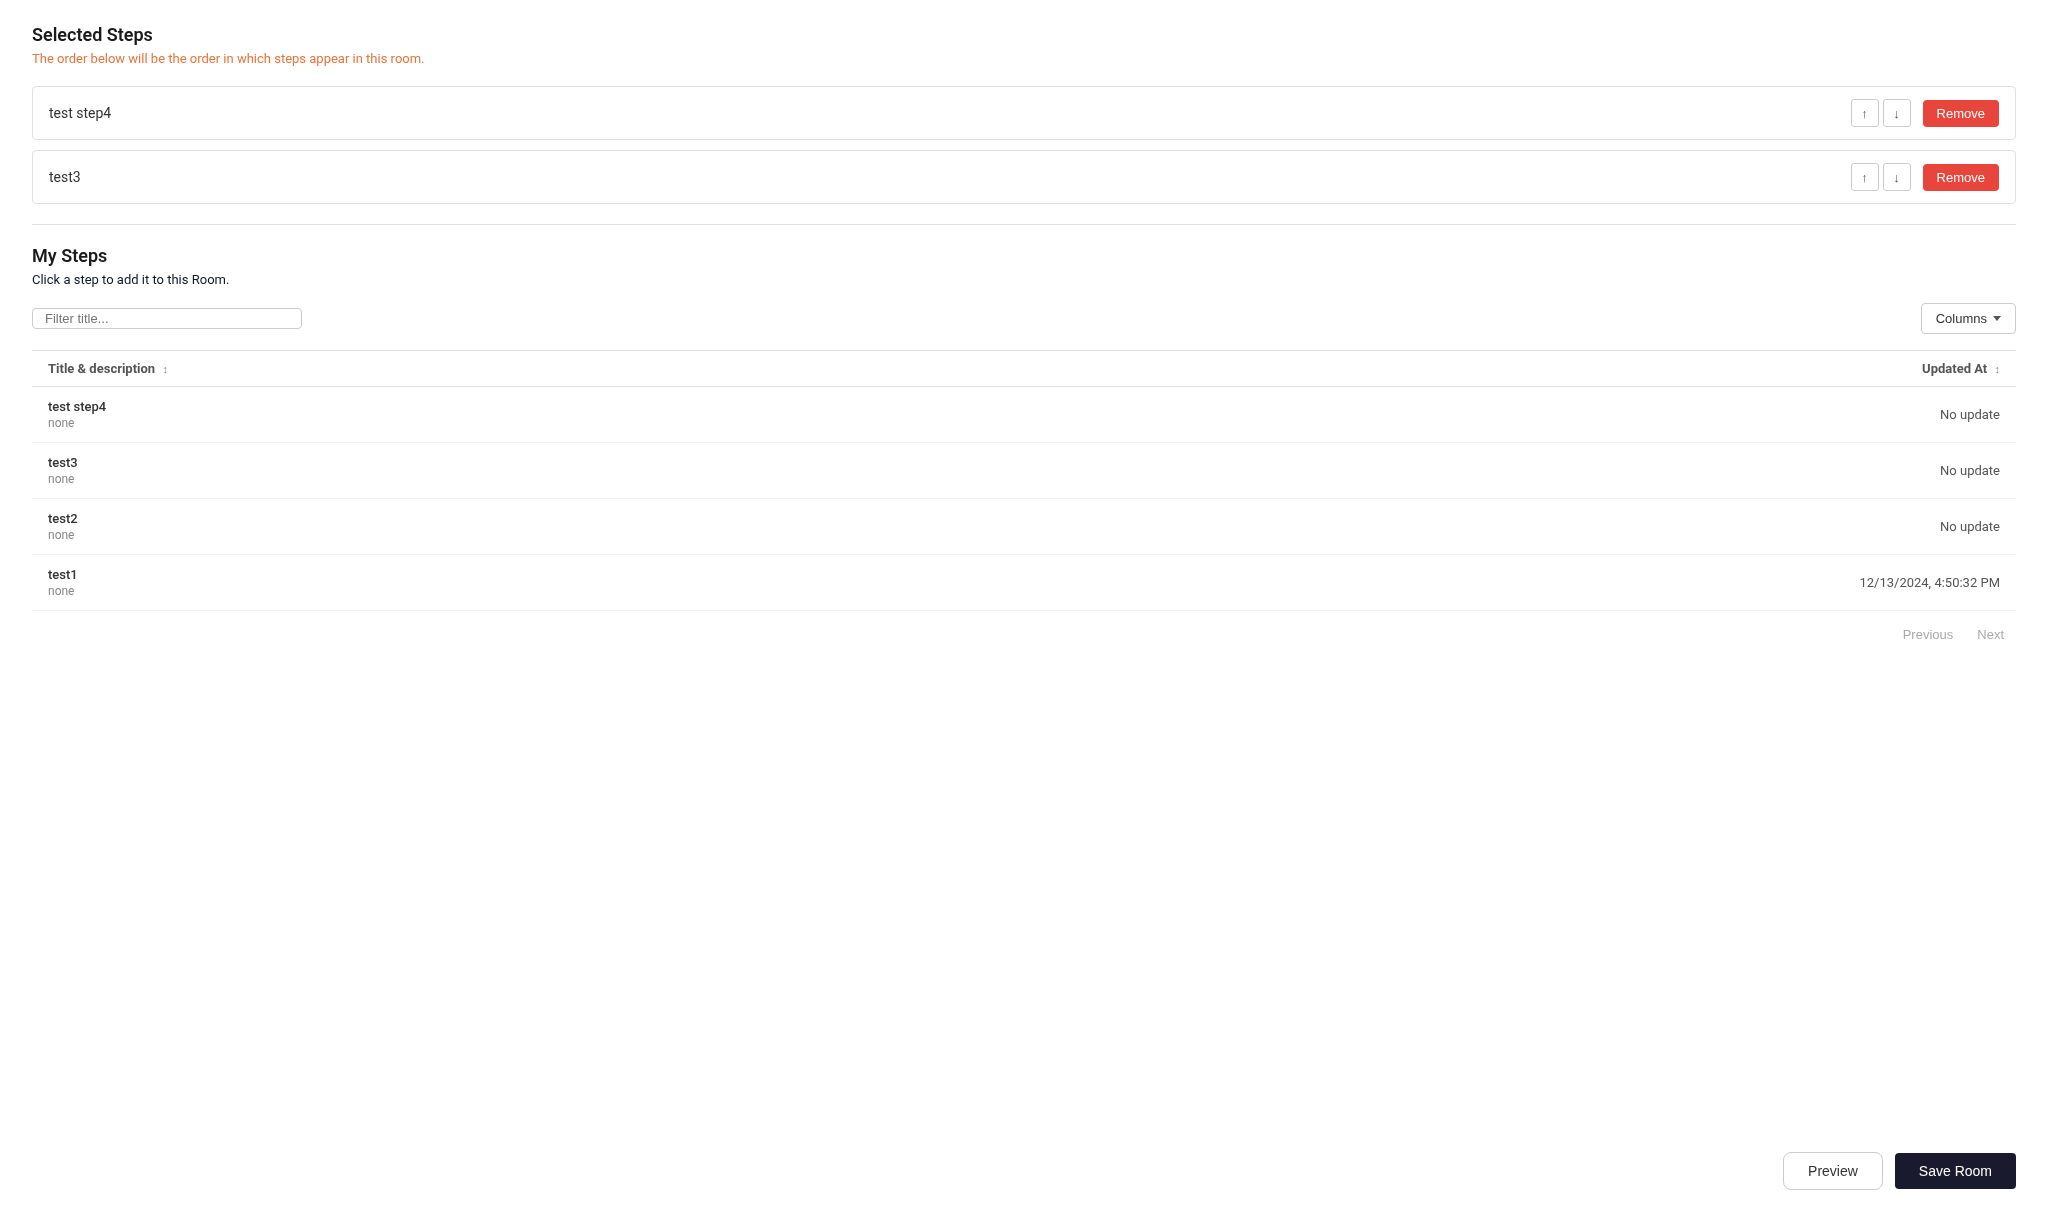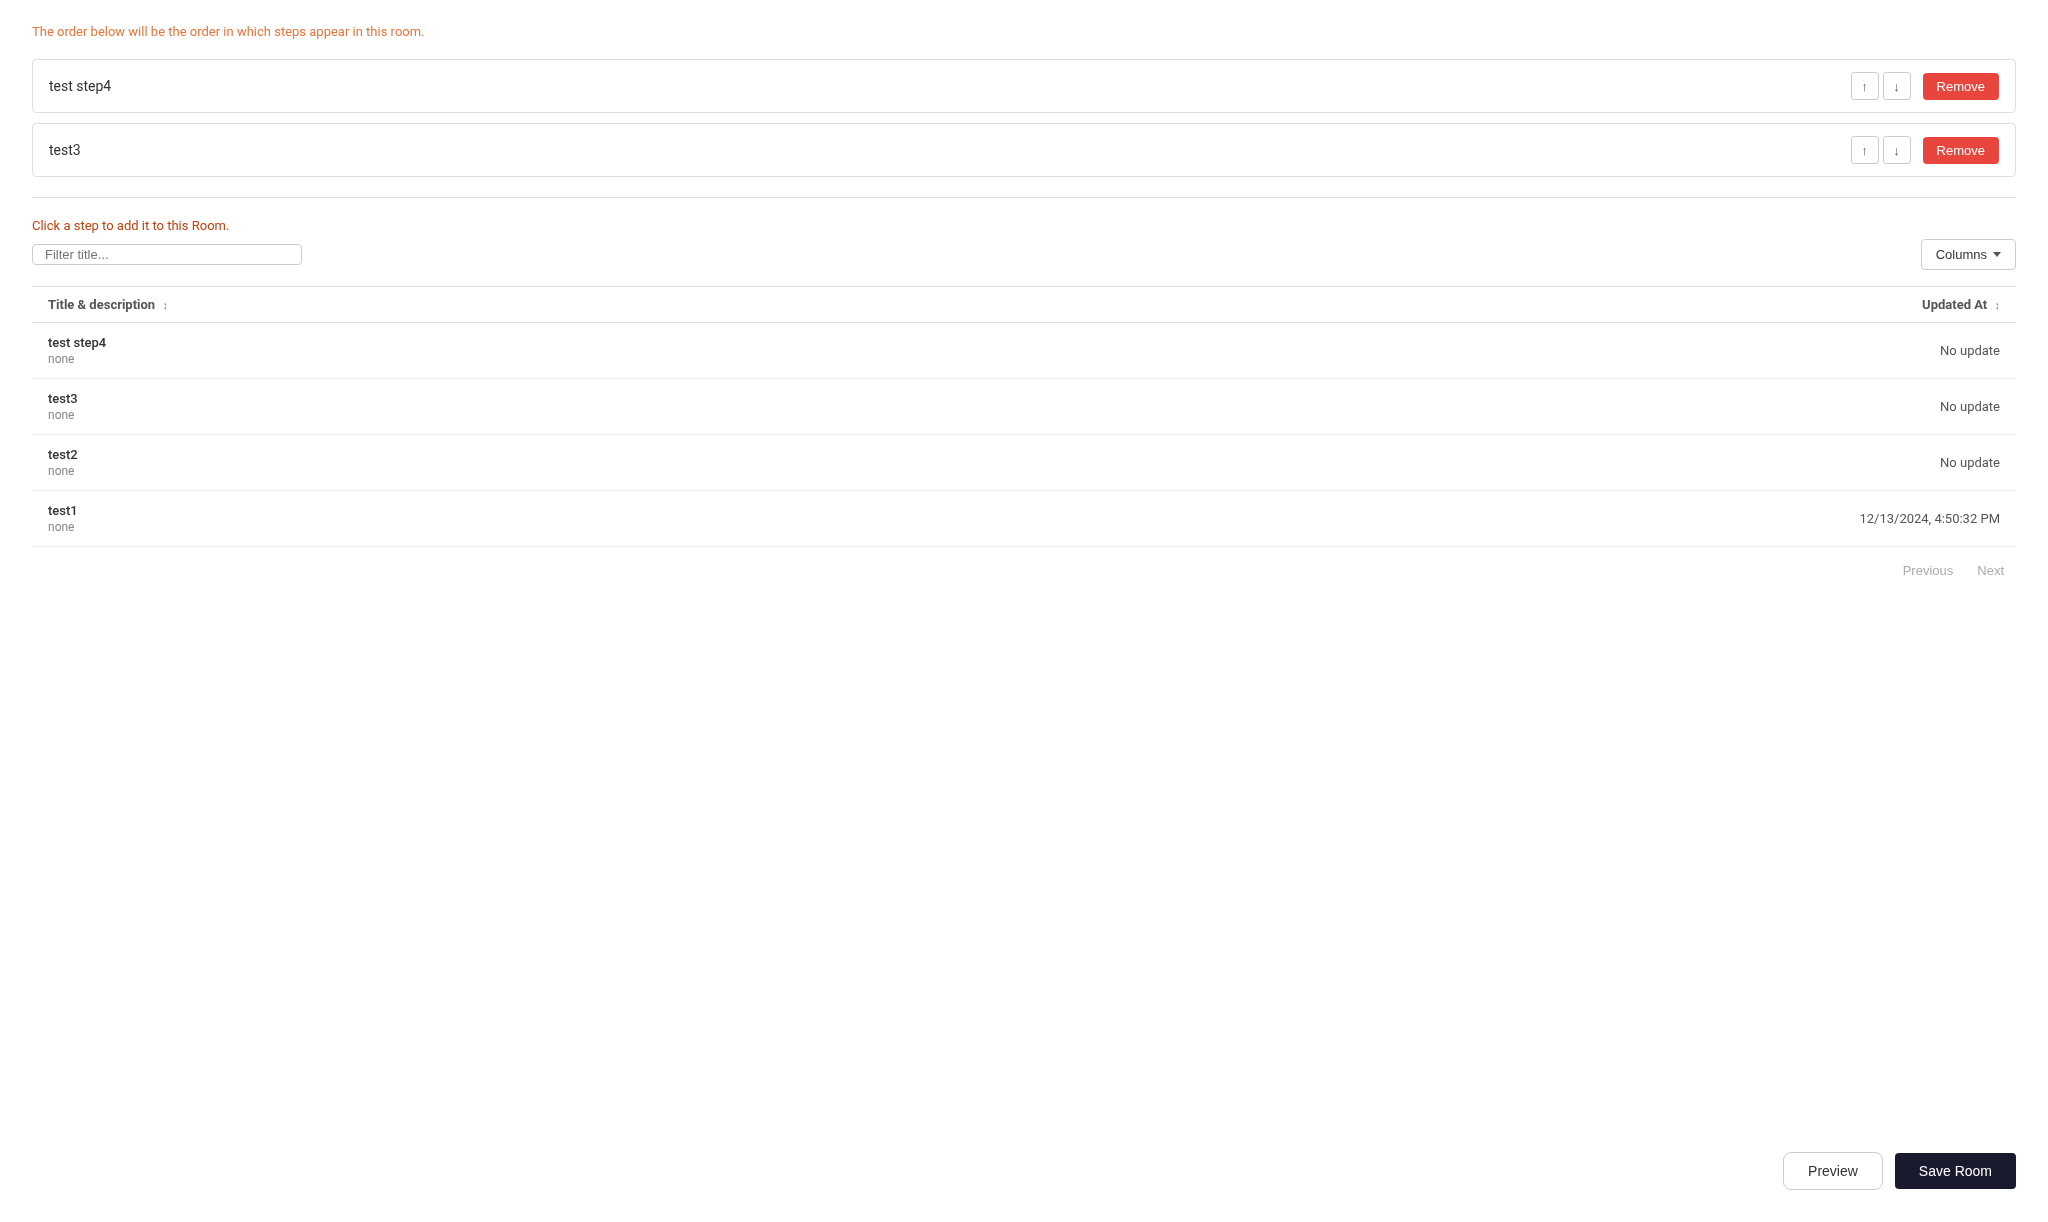--- a/index.html
+++ b/index.html
@@ -94,22 +94,22 @@
 
     .my-steps-title {
       font-size: 18px;
       font-weight: 600;
       color: #1a1a1a;
       margin-bottom: 6px;
     }
 
     .my-steps-subtitle {
       font-size: 13px;
-      color: #c2410c;
-      margin-bottom: 6px;
+      color: #0f172a;
+      margin-bottom: 16px;
     }
 
     .filter-row {
       display: flex;
       justify-content: space-between;
       align-items: center;
       margin-bottom: 16px;
     }
 
     .filter-input {
@@ -246,20 +246,21 @@
       color: #fff;
       cursor: pointer;
     }
   </style>
 </head>
 <body>
 
 <div class="page-container">
 
   <div class="selected-steps-section">
+    <h2 class="section-title">Selected Steps</h2>
     <p class="section-subtitle">The order below will be the order in which steps appear in this room.</p>
 
     <div class="selected-steps-list">
 
       <div class="step-row">
         <span class="step-row-label">test step4</span>
         <div class="step-row-actions">
           <button class="arrow-btn" title="Move up">↑</button>
           <button class="arrow-btn" title="Move down">↓</button>
           <button class="remove-btn">Remove</button>
@@ -274,20 +275,21 @@
           <button class="remove-btn">Remove</button>
         </div>
       </div>
 
     </div>
   </div>
 
   <hr class="divider">
 
   <div class="my-steps-section">
+    <h2 class="my-steps-title">My Steps</h2>
     <p class="my-steps-subtitle">Click a step to add it to this Room.</p>
 
     <div class="filter-row">
       <input class="filter-input" type="text" placeholder="Filter title..." style="">
       <button class="columns-btn">
         <span>Columns</span>
         <span class="chevron-down"></span>
       </button>
     </div>
 

